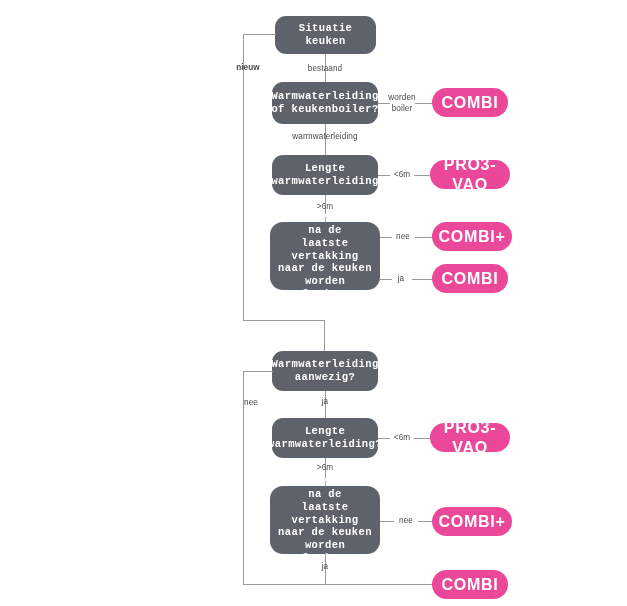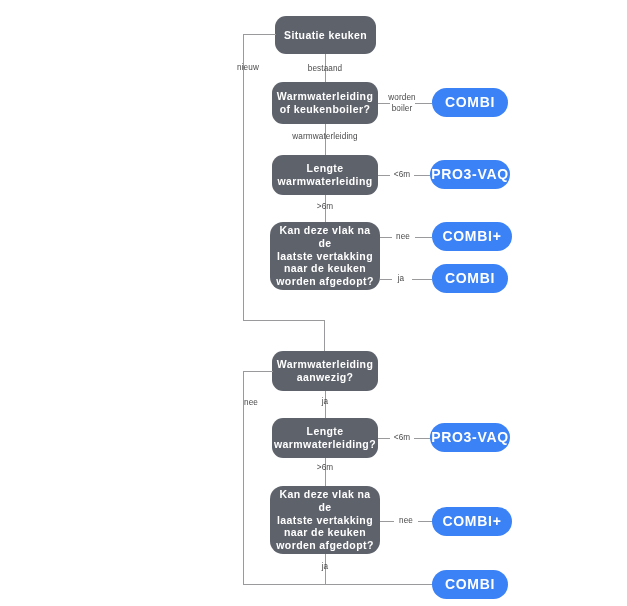--- a/index.html
+++ b/index.html
@@ -34,27 +34,28 @@
     background: #5e626b;
     border-radius: 11px;
     font-size: 10.5px;
     padding: 4px 6px;
   }
   .node.decision.big {
     border-radius: 13px;
     justify-content: center;
   }
   .node.terminal {
-    background: #3b82f6;
+    background: #ec4899;
     border-radius: 16px;
-    font-size: 14px;
+    font-size: 16px;
     letter-spacing: 0.7px;
   }
   .node .label-lines {
     white-space: pre-line;
+    font-family: Liberation Mono, monospace;
   }
   
   .line {
     position: absolute;
     background: #9a9a9c;
   }
   .line.h { height: 1px; }
   .line.v { width: 1px; }
   
   .edge-label {
@@ -74,21 +75,21 @@
 <body>
 
 <div id="canvas">
 
   <div class="node decision" style="left:275px; top:16px; width:101px; height:38px;">
     <span class="label-lines">Situatie keuken</span>
   </div>
 
   <div class="line h" style="left:243px; top:34px; width:33px;"></div>
   <div class="line v" style="left:243px; top:34px; height:286px;"></div>
-  <div class="edge-label" style="left:228px; top:63px; width:40px;">nieuw</div>
+  <div class="edge-label" style="left:228px; top:63px; width:40px;font-weight:bold;">nieuw</div>
 
   <div class="line h" style="left:243px; top:320px; width:82px;"></div>
   <div class="line v" style="left:324px; top:320px; height:32px;"></div>
 
   <div class="line v" style="left:325px; top:54px; height:28px;"></div>
   <div class="edge-label center" style="left:325px; top:64px; width:70px;">bestaand</div>
 
   <div class="node decision" style="left:272px; top:82px; width:106px; height:42px;">
     <span class="label-lines">Warmwaterleiding
 of keukenboiler?</span>

